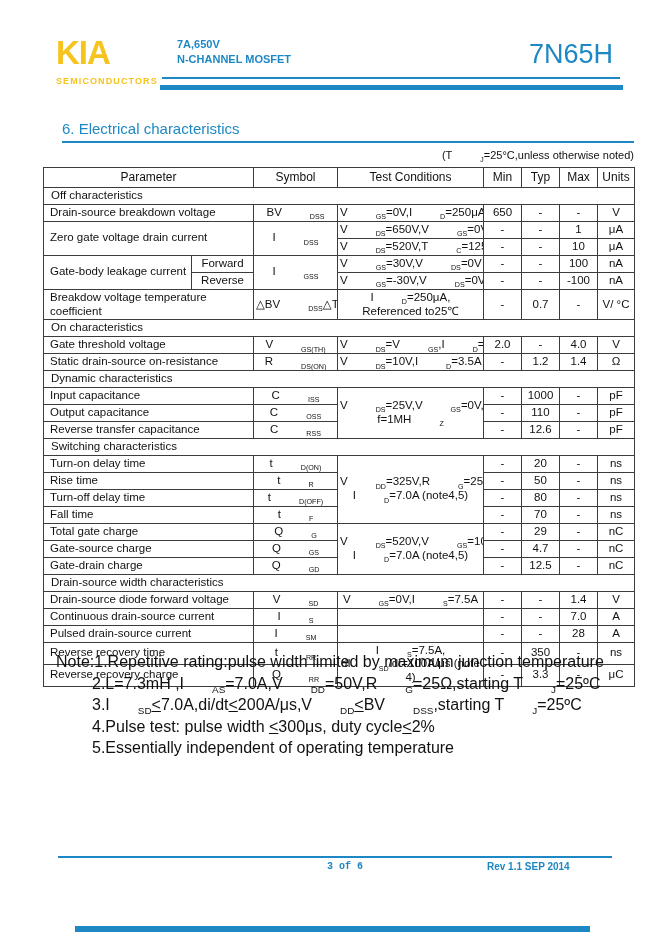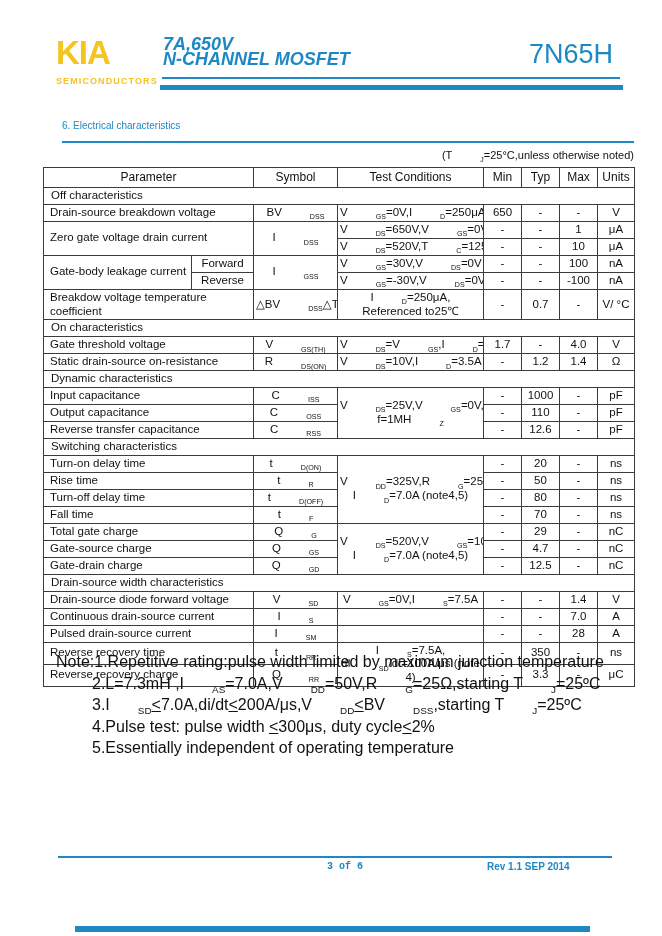--- a/index.html
+++ b/index.html
@@ -5,28 +5,28 @@
   html,body{margin:0;padding:0;background:#fff;}
   .page{position:relative;width:662px;height:936px;background:#fff;overflow:hidden;
         font-family:"Liberation Sans",sans-serif;color:#111;
         --accent:#1e88c4;--yellow:#f6c41e;}
   .abs{position:absolute;}
 
   
   .logo-block{left:56px;top:34px;}
   .logo-main{font-weight:bold;font-size:33px;line-height:38px;letter-spacing:-1px;color:var(--yellow);}
   .logo-sub{font-size:9px;font-weight:bold;letter-spacing:1.1px;color:var(--yellow);margin-top:4px;}
-  .subtitle{left:163px;top:37px;font-size:18px;font-weight:bold;line-height:15px;color:var(--accent);font-style:italic;}
+  .subtitle{left:177px;top:37px;font-size:11px;font-weight:bold;line-height:15px;color:var(--accent);}
   .part{top:41px;right:49px;font-size:27px;line-height:26px;color:var(--accent);}
   .hline{background:var(--accent);}
   .hline.thin{left:162px;top:77px;width:458px;height:2px;}
   .hline.thick{left:160px;top:85px;width:463px;height:5px;}
 
   
-  .sec-title{left:62px;top:120px;font-size:10px;color:var(--accent);}
+  .sec-title{left:62px;top:120px;font-size:15px;color:var(--accent);}
   .sec-underline{left:62px;top:141px;width:572px;height:2px;background:var(--accent);}
   .cond-note{top:149px;right:28px;font-size:11px;color:#111;}
 
   
   table.spec{position:absolute;left:43px;top:167px;width:591px;border-collapse:collapse;
              table-layout:fixed;font-size:11.5px;color:#111;border-radius:19px;}
   .spec th,.spec td{border:1px solid #3c3c3c;padding:1px 2px;text-align:center;
                     vertical-align:middle;line-height:1.2;height:14px;overflow:hidden;}
   .spec th{font-weight:normal;font-size:12px;height:17px;}
   .spec td.param{text-align:left;padding-left:6px;}
@@ -147,21 +147,21 @@
           <td>-</td>
           <td>V/ °C</td>
         </tr>
         <tr>
           <td colspan="8" class="section">On characteristics</td>
         </tr>
         <tr>
           <td colspan="2" class="param">Gate threshold voltage</td>
           <td>V<sub>GS(TH)</sub></td>
           <td>V<sub>DS</sub>=V<sub>GS</sub>,I<sub>D</sub>=250μA</td>
-          <td>1.7</td>
+          <td>2.0</td>
           <td>-</td>
           <td>4.0</td>
           <td>V</td>
         </tr>
         <tr>
           <td colspan="2" class="param">Static drain-source on-resistance</td>
           <td>R<sub>DS(ON)</sub></td>
           <td>V<sub>DS</sub>=10V,I<sub>D</sub>=3.5A</td>
           <td>-</td>
           <td>1.2</td>

